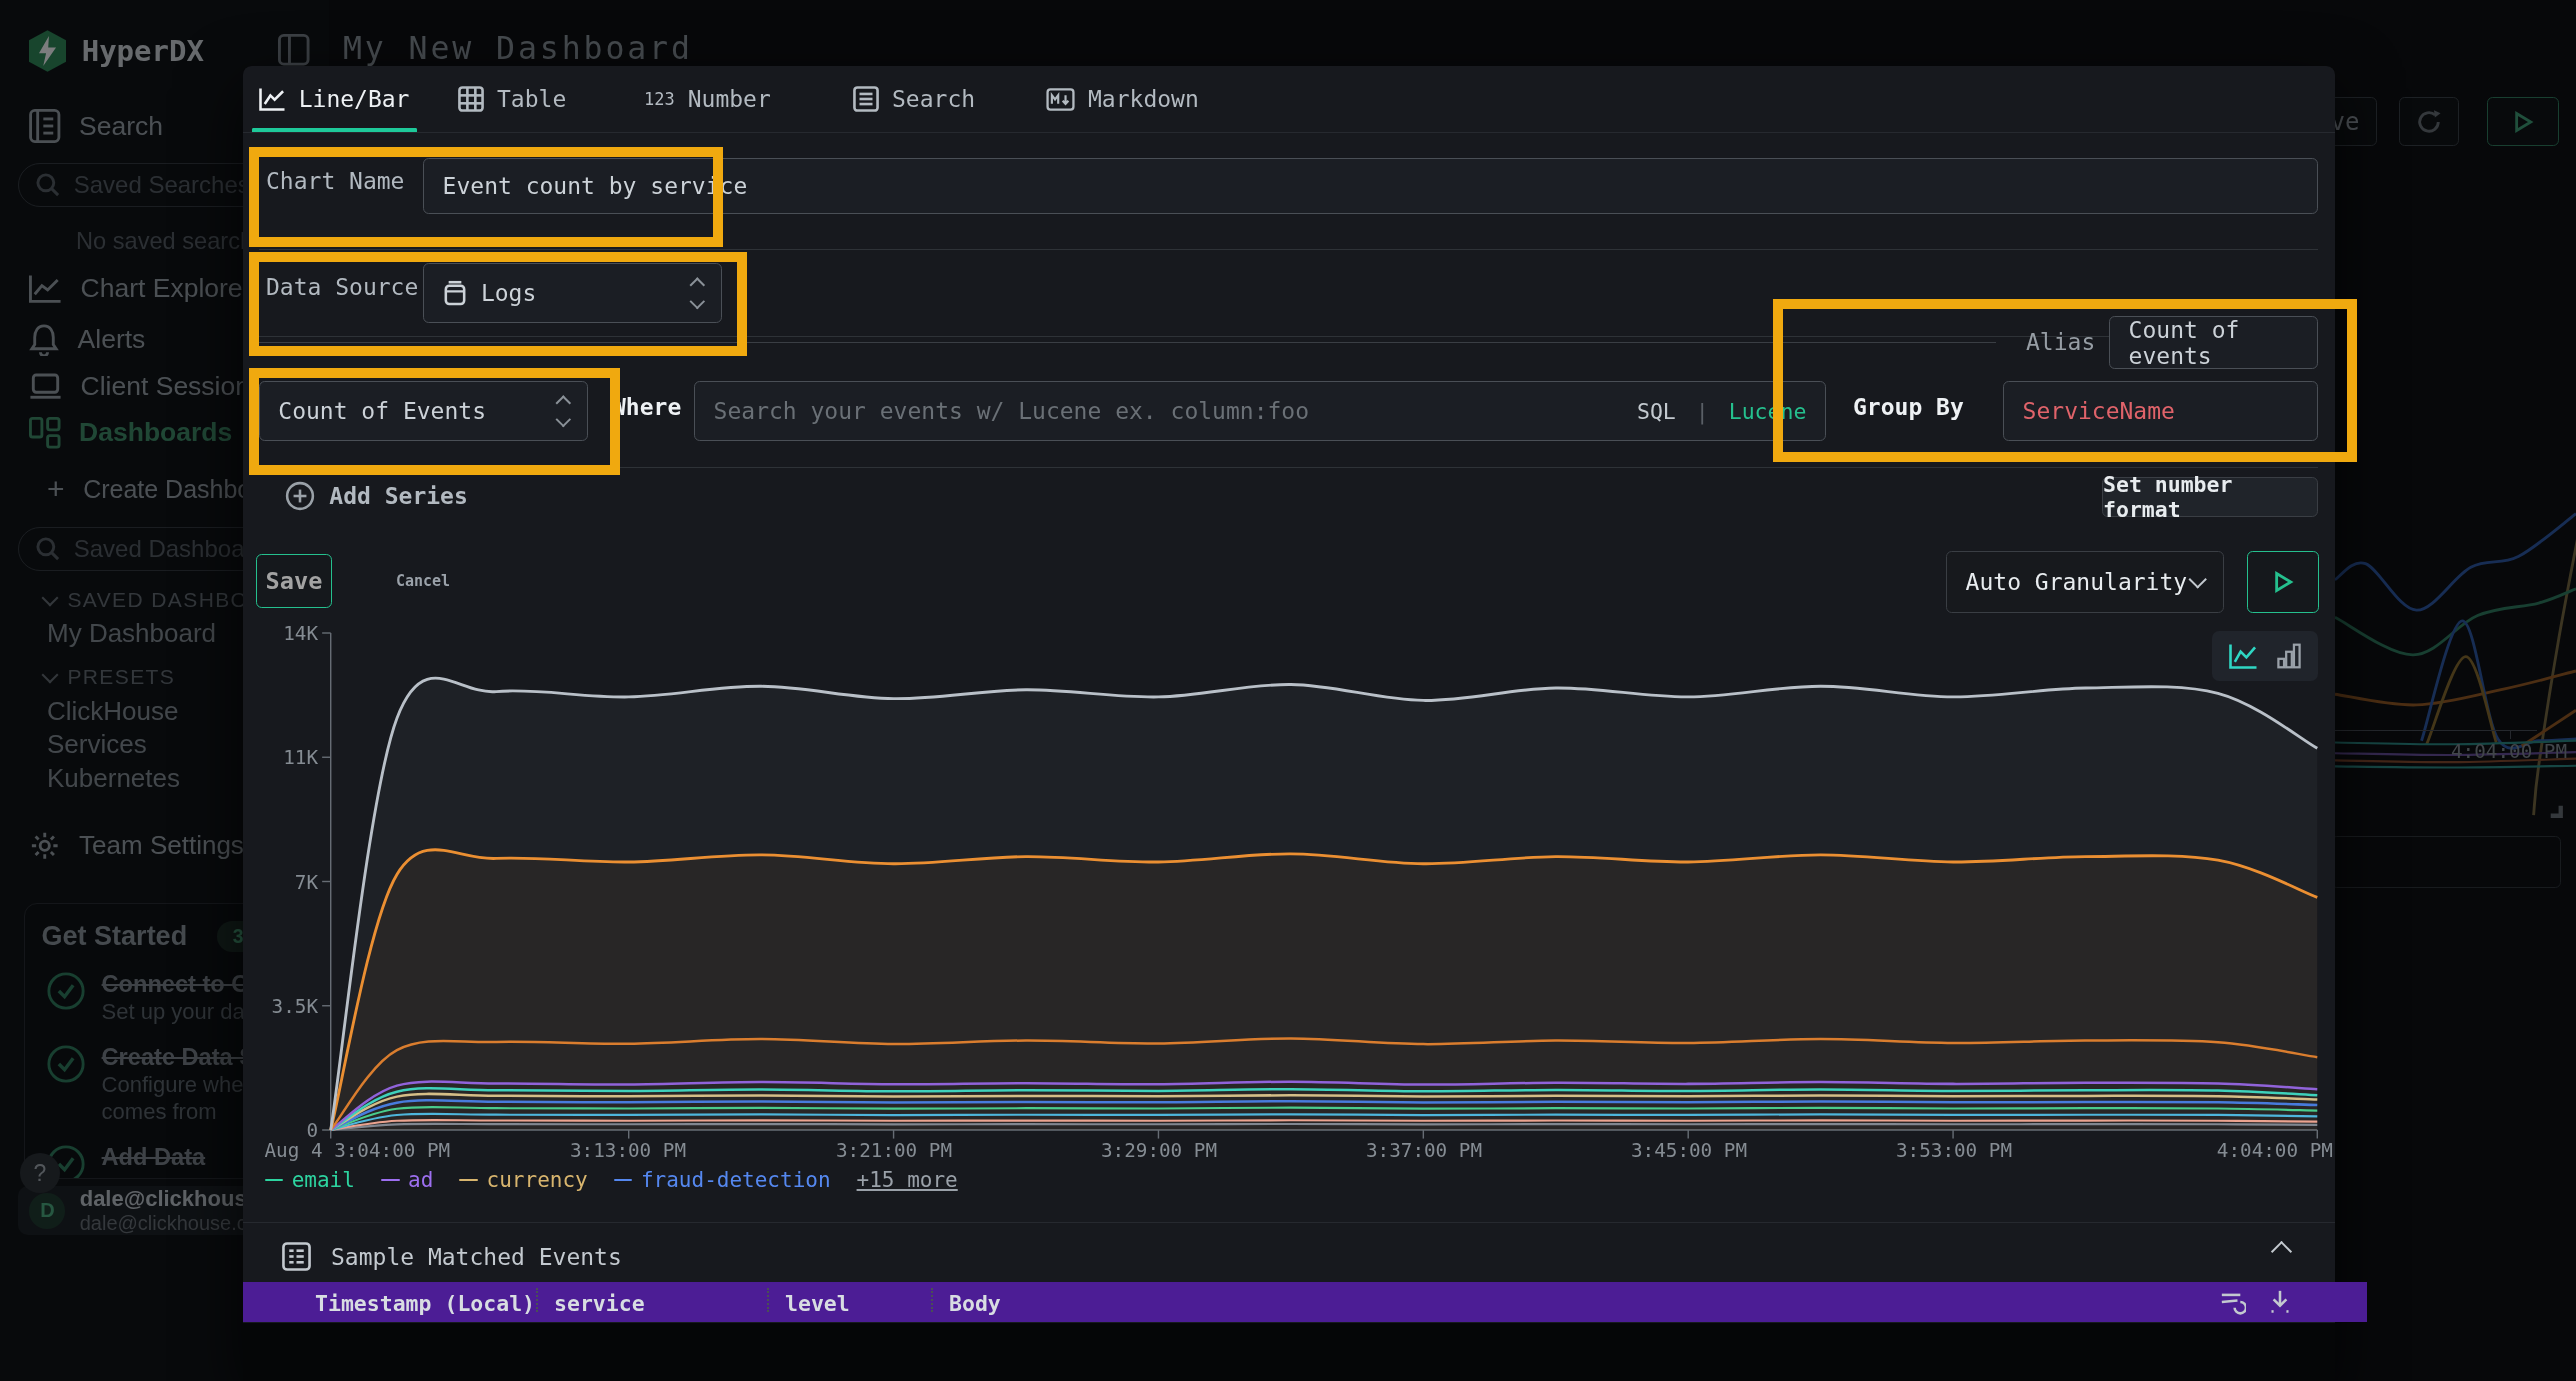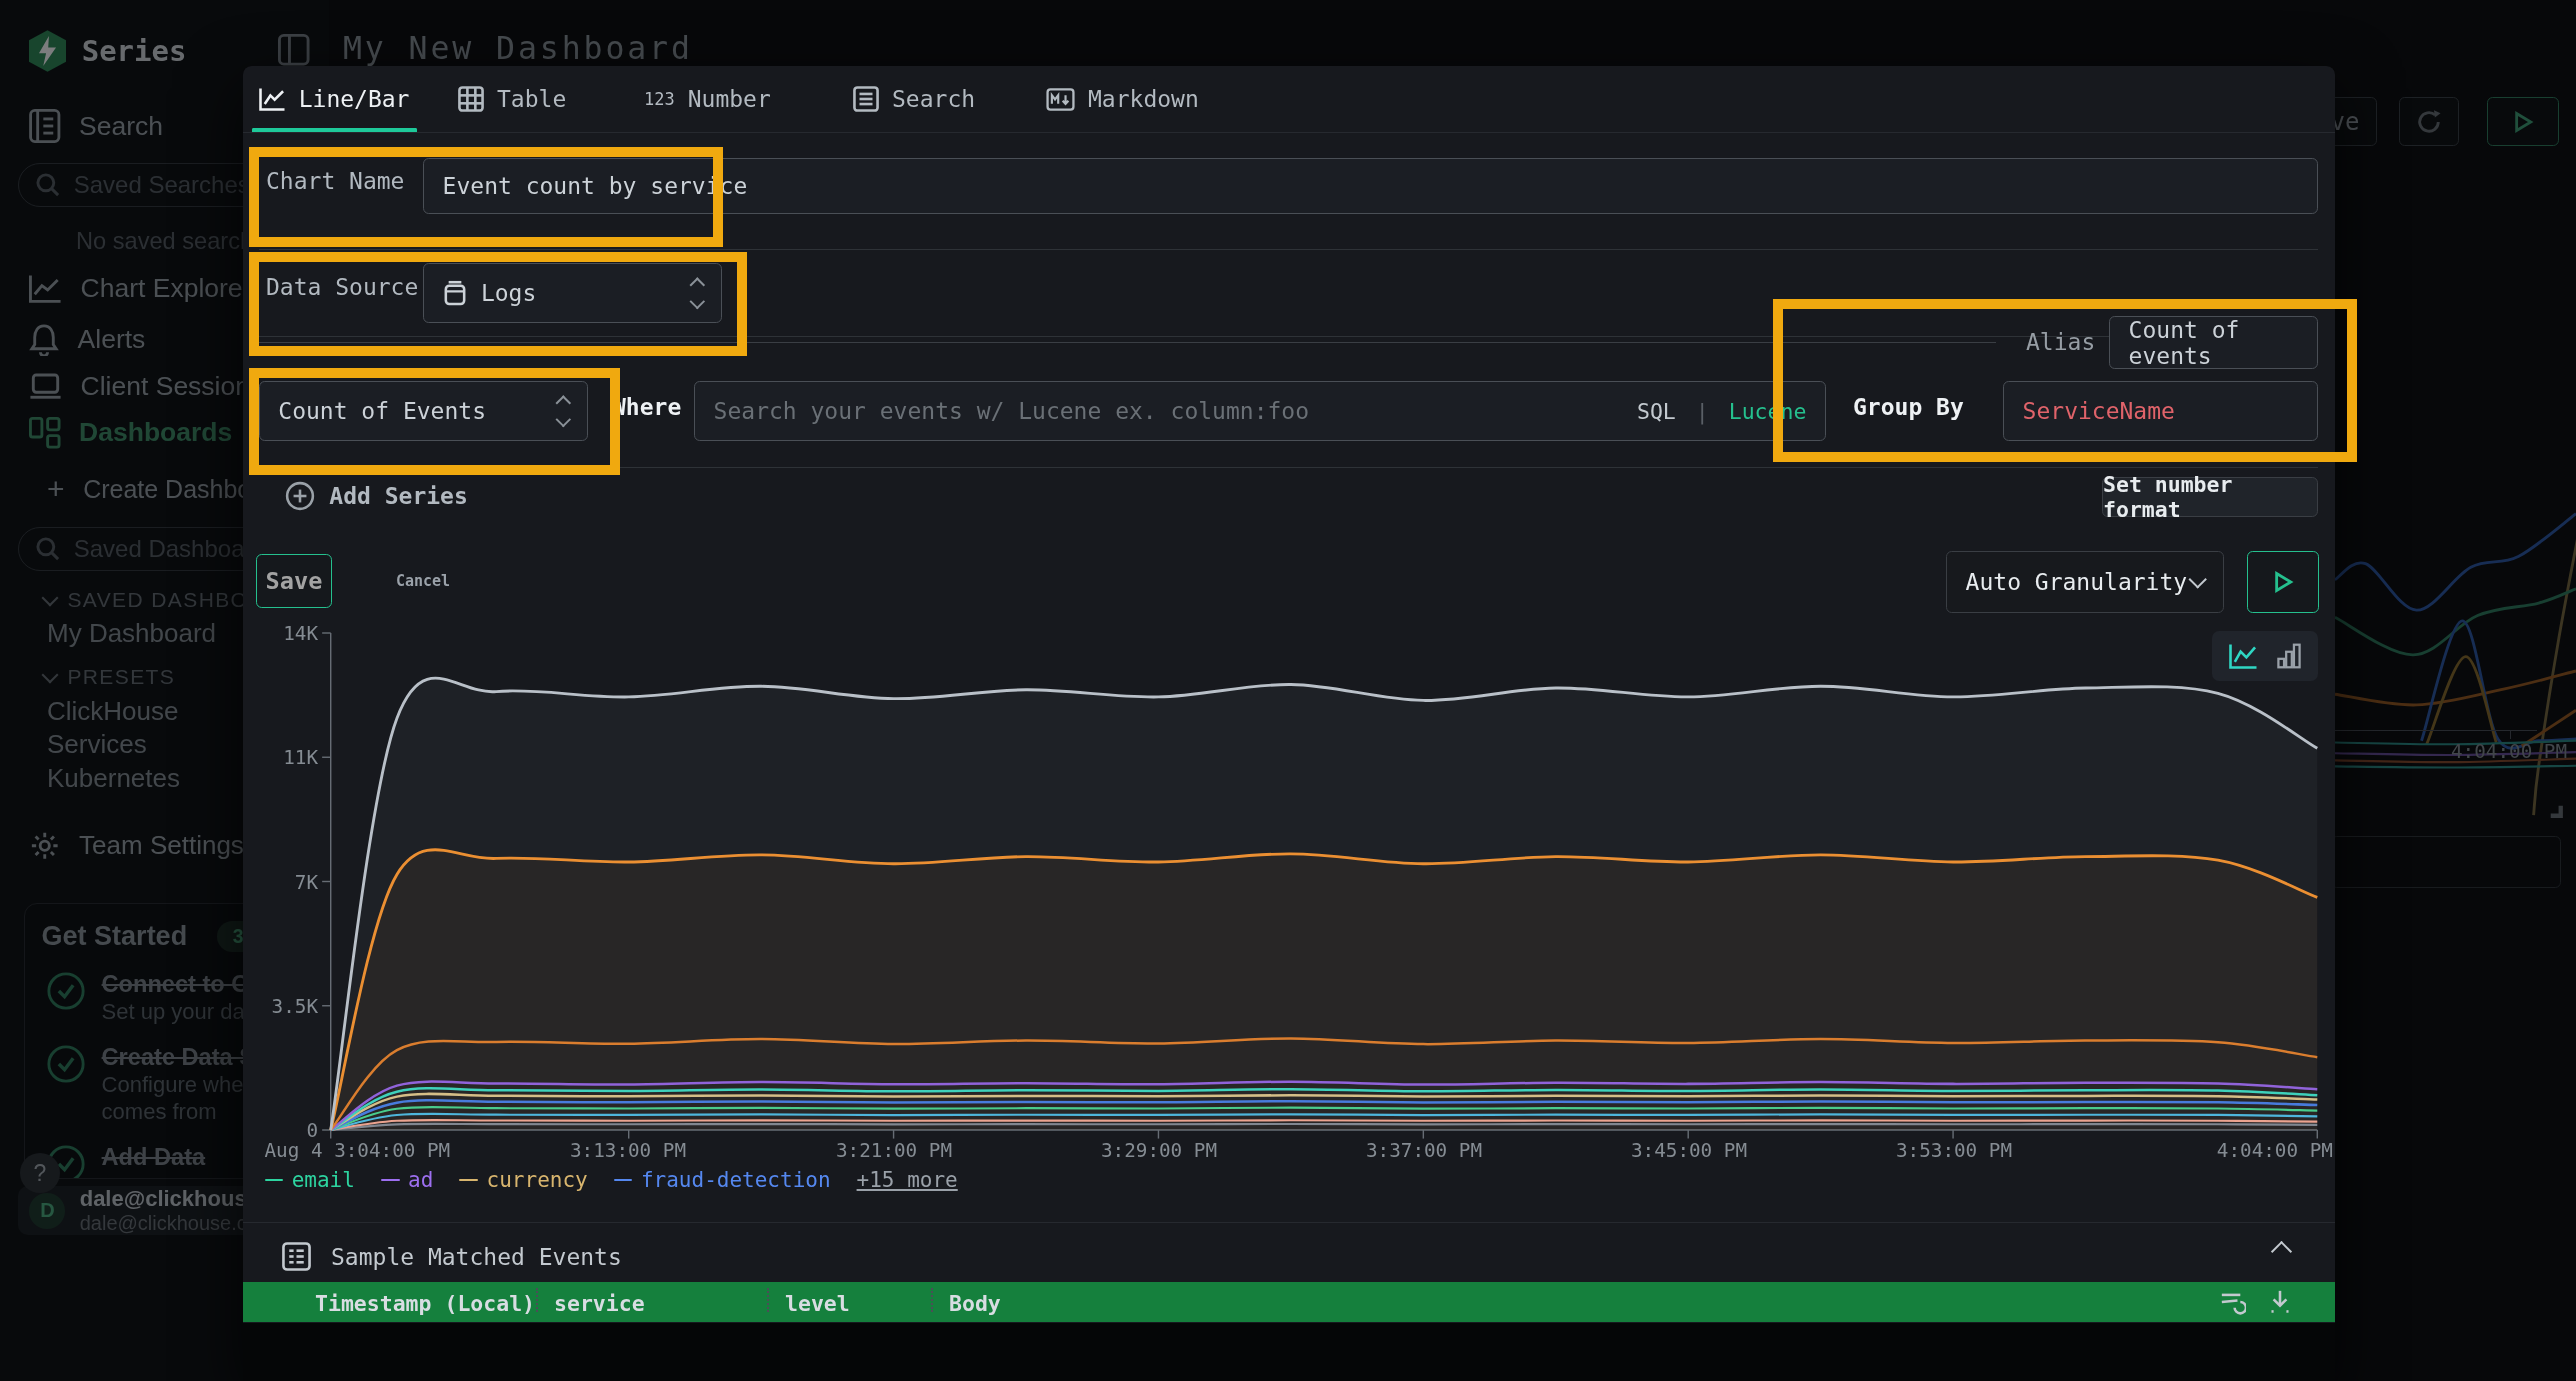--- a/index.html
+++ b/index.html
@@ -74,21 +74,21 @@
 <div id="root">
 
   <div id="sidebar" class="abs">
     <div class="abs" style="left:29px;top:30px;display:flex;align-items:center;gap:15.7px;">
       <span>
         <svg width="37" height="42" viewBox="0 0 26 29">
           <polygon points="13,0 26,7 26,22 13,29 0,22 0,7" fill="#2e8a57"></polygon>
           <polygon points="14,4 7,16 12,16 10,25 19,12 13.5,12" fill="#fff"></polygon>
         </svg>
       </span>
-      <span style="color:#d4d8dc;font-size:29px;font-weight:bold;">Series</span>
+      <span style="color:#d4d8dc;font-size:29px;font-weight:bold;">HyperDX</span>
     </div>
     <span class="abs" style="left:278px;top:34px;">
       <svg width="31.5" height="31.5" viewBox="0 0 22 22">
           <rect x="1" y="1" width="20" height="20" rx="3" fill="none" stroke="#7a8188" stroke-width="2"></rect>
           <line x1="8" y1="1" x2="8" y2="21" stroke="#7a8188" stroke-width="2"></line>
         </svg>
     </span>
 
     <div class="sb-item" style="top:109px;">
       <span>
@@ -513,21 +513,21 @@
             <line x1="5" y1="14" x2="8" y2="14" stroke="#c3c9cf" stroke-width="1.8"></line>
             <line x1="10" y1="14" x2="15" y2="14" stroke="#c3c9cf" stroke-width="1.8"></line>
           </svg>
         </span>
       <span>Sample Matched Events</span>
     </div>
     <span class="abs" style="left:2031px;top:1182px;">
       <i class="chev" style="transform:rotate(-135deg);border-color:#c3c9cf;border-width:0 2.9px 2.9px 0;width:13px;height:13px;"></i>
     </span>
 
-    <div class="abs" style="left:0;top:1216px;width:2092px;height:40px;background:#15803d;">
+    <div class="abs" style="left:0;top:1216px;width:2092px;height:40px;background:#4c1d95;padding-left:32px;">
       <span class="th-cell" style="left:72px;">Timestamp (Local)</span>
       <span class="th-sep" style="left:293px;"></span>
       <span class="th-cell" style="left:311px;">service</span>
       <span class="th-sep" style="left:524px;"></span>
       <span class="th-cell" style="left:542px;">level</span>
       <span class="th-sep" style="left:688px;"></span>
       <span class="th-cell" style="left:706px;">Body</span>
       <span class="abs" style="left:1976px;top:7.2px;">
           <svg width="27" height="26" viewBox="0 0 19 18">
             <line x1="2" y1="4" x2="15" y2="4" stroke="#c3c9cf" stroke-width="1.8"></line>

